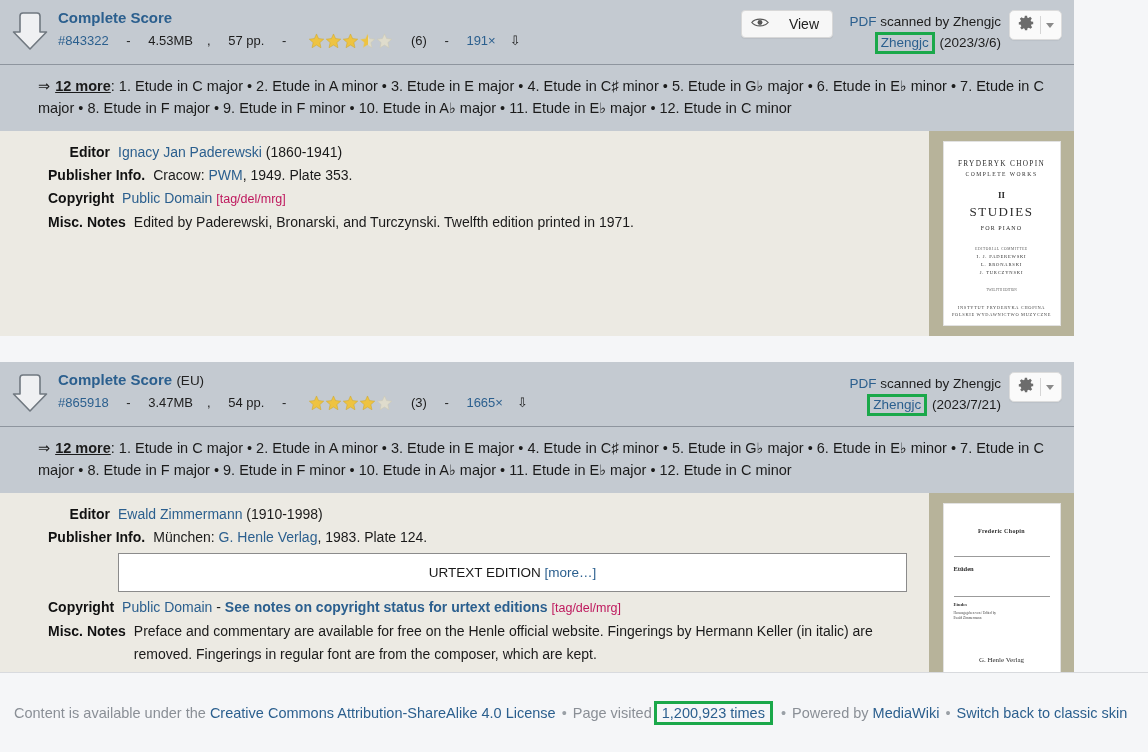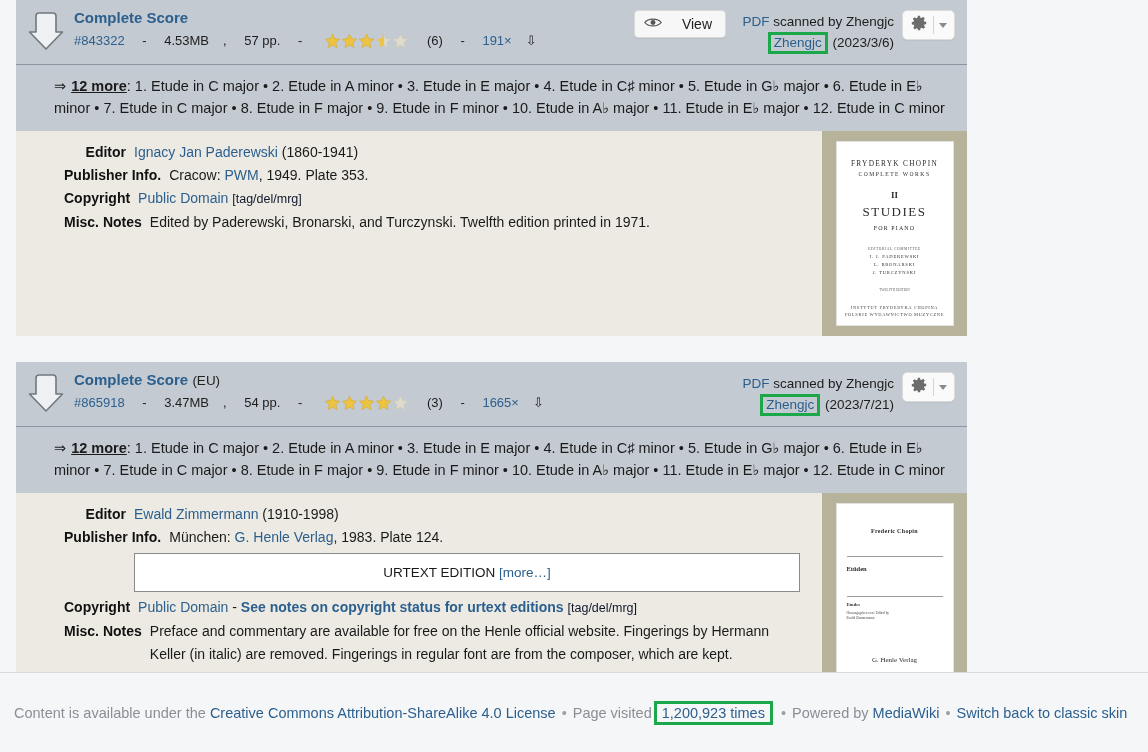--- a/index.html
+++ b/index.html
@@ -8,21 +8,21 @@
     margin: 0; padding: 0;
     width: 1148px; height: 752px;
     background: #f5f6f8;
     font-family: "Liberation Sans", sans-serif;
     overflow: hidden;
   }
   a { color: #2b5f8e; text-decoration: none; }
 
   .page { width: 1148px; height: 752px; position: relative; }
 
-  .content-col { width: 951px; margin-left: 16px; }
+  .content-col { width: 1074px; }
 
   
   .score-item { margin-bottom: 26px; }
 
   .item-head {
     background: #c4cad1;
     border-bottom: 1px solid #8e959e;
     display: flex;
     align-items: flex-start;
     padding: 8px 12px 8px 10px;
@@ -97,21 +97,21 @@
     flex: 1 1 auto;
     padding: 10px 14px 12px 0;
   }
   .meta-row { display: flex; font-size: 14px; line-height: 23px; }
   .meta-label {
     flex: 0 0 118px; text-align: right; font-weight: bold;
     color: #111; padding-right: 8px; white-space: nowrap; padding-left: 48px;
   }
   .meta-value { flex: 1 1 auto; color: #1a1a1a; }
   .meta-value a { color: #2b5f8e; }
-  .tagdel { color: #0f172a; font-size: 12.5px; }
+  .tagdel { color: #be185d; font-size: 12.5px; }
   .warn-red { color: #e0160f; font-weight: bold; }
   .urtext-box {
     border: 1px solid #8b8b8b; background: #fff;
     text-align: center; font-size: 13.5px; color: #1a1a1a;
     padding: 7px 8px; margin: 4px 8px 4px 0;
   }
   .urtext-box .more { color: #2b5f8e; cursor: pointer; }
 
   .thumb-wrap {
     flex: 0 0 145px; background: #b7b39a;

